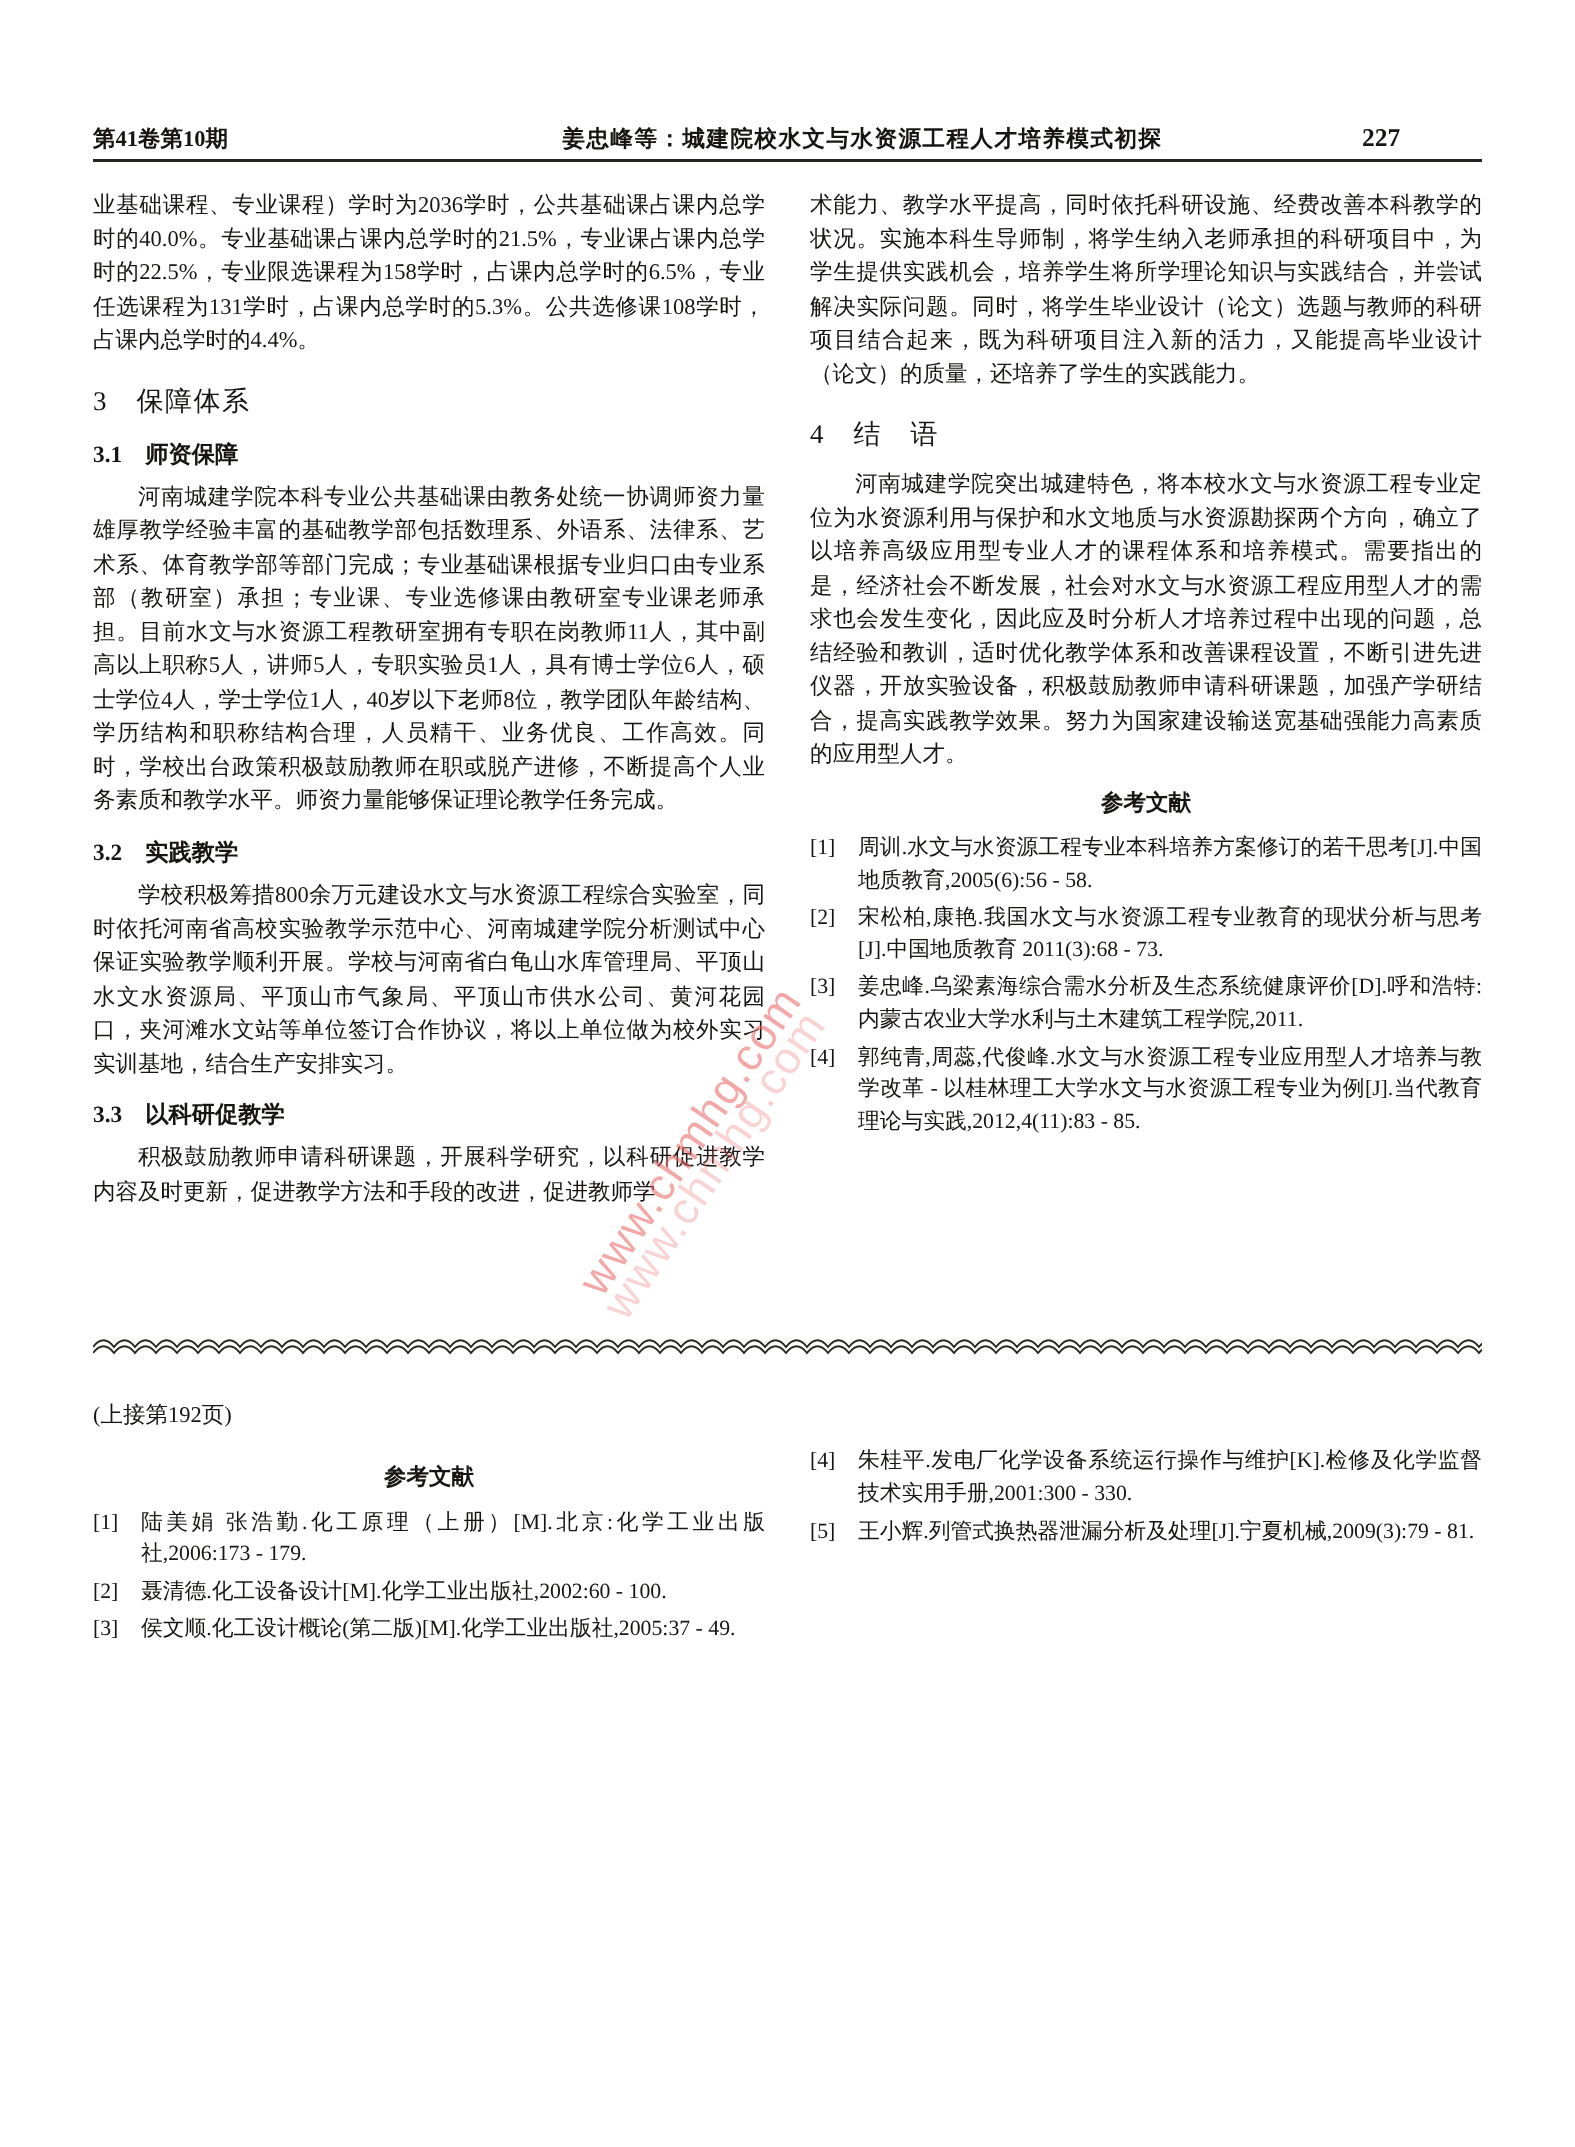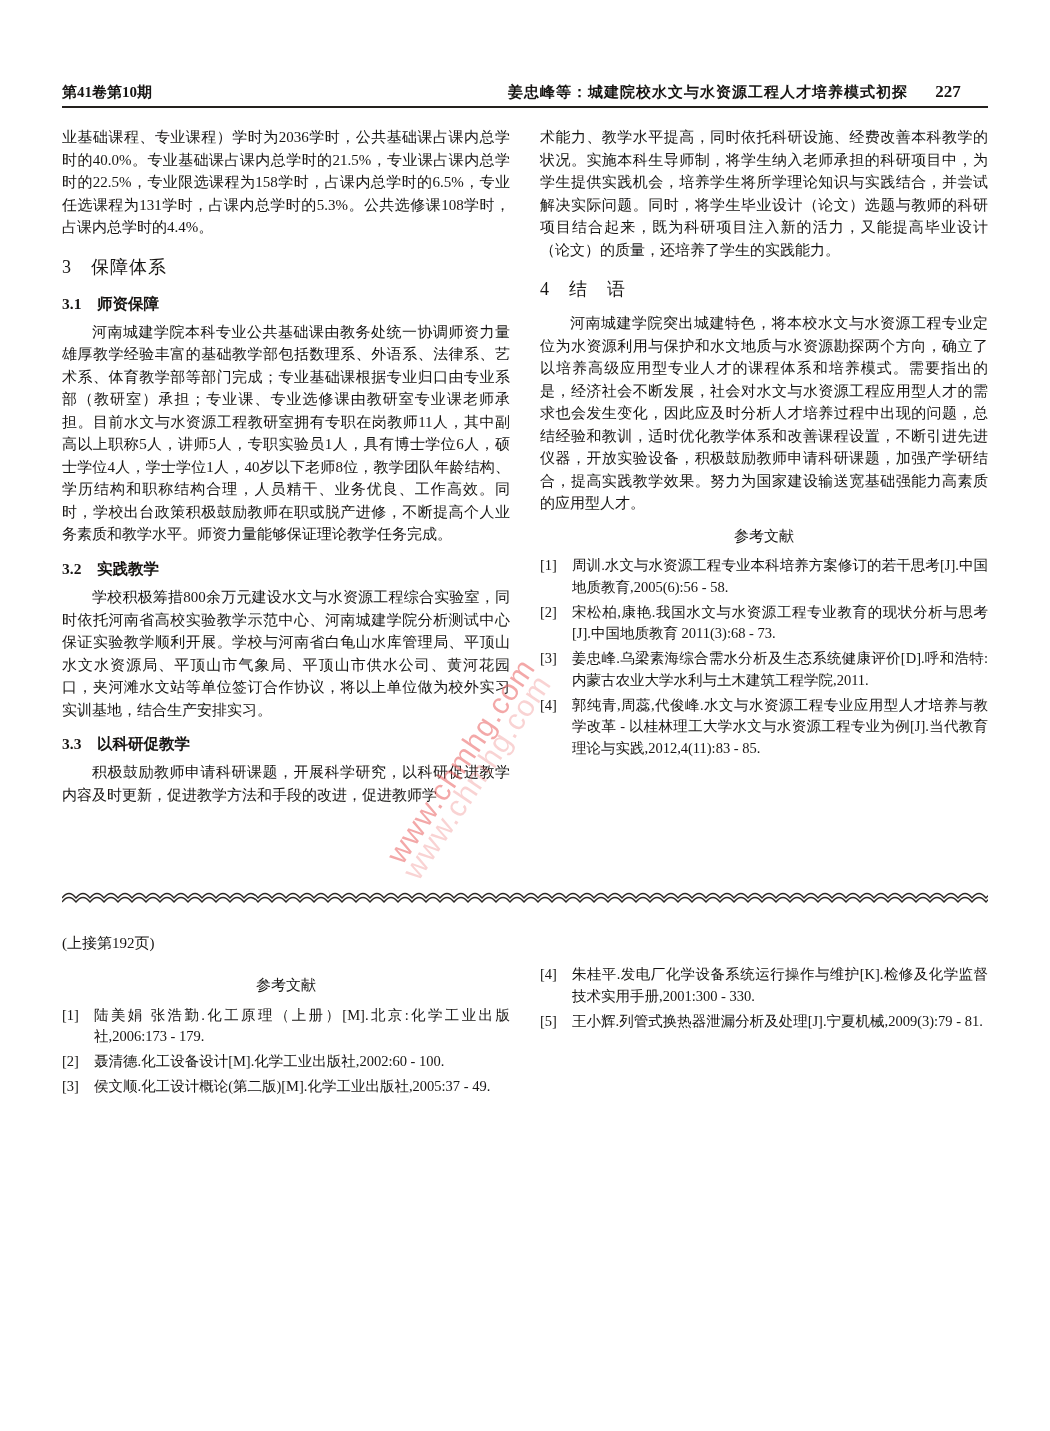--- a/index.html
+++ b/index.html
@@ -15,22 +15,22 @@
     overflow: hidden;
   }
   
   .header {
     position: absolute;
     top: 82px; left: 62px; width: 926px;
     display: flex; align-items: baseline;
     font-size: 15px; font-weight: bold;
   }
   .header .h-left  { width: 180px; text-align: left; }
-  .header .h-center{ flex: 1; text-align: right; letter-spacing: 1px; }
-  .header .h-right { width: 80px; text-align: center; font-size: 17px; }
+  .header .h-center{ flex: 1; text-align: center; letter-spacing: 1px; }
+  .header .h-right { width: 80px; text-align: left; font-size: 17px; }
   .header-rule {
     position: absolute;
     top: 106px; left: 62px; width: 926px;
     border-top: 2px solid #24211e;
   }
   
   .columns {
     position: absolute;
     top: 126px; left: 62px; width: 926px;
     display: flex; gap: 30px; justify-content: flex-end;
@@ -40,21 +40,21 @@
   .indent { text-indent: 2em; }
   .sec-h2 {
     font-size: 18px; font-weight: normal;
     margin: 15px 0 9px 0; letter-spacing: 1px;
   }
   .sec-h3 {
     font-size: 15.5px; font-weight: bold;
     margin: 11px 0 6px 0;
   }
   .ref-title {
-    text-align: center; font-weight: normal;
+    text-align: center; font-weight: bold;
     font-size: 15px; margin: 10px 0 8px 0;
   }
   .ref { display: flex; font-size: 14.5px; line-height: 1.5; margin: 0 0 3px 0; }
   .ref-num { width: 32px; flex: 0 0 32px; }
   .ref-text { flex: 1; text-align: justify; }
   
   .separator {
     position: absolute;
     top: 889px; left: 62px; width: 926px; height: 18px;
   }

